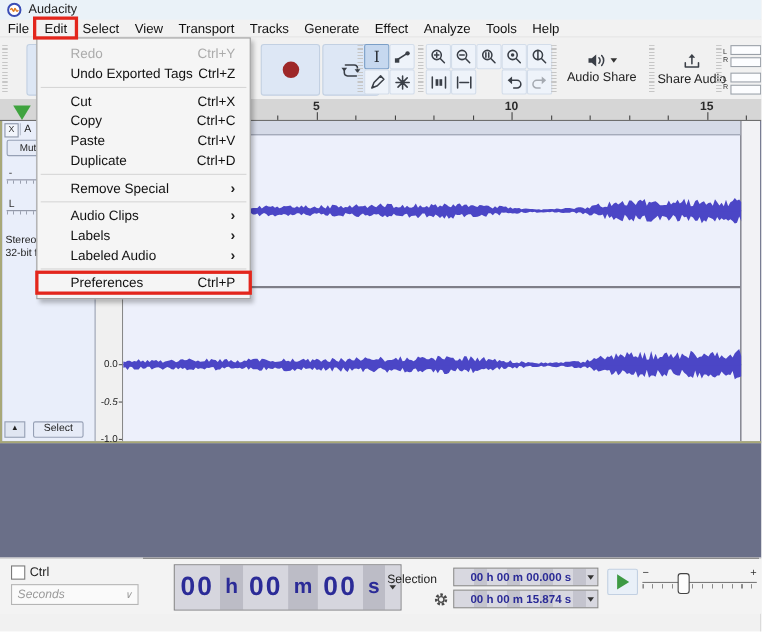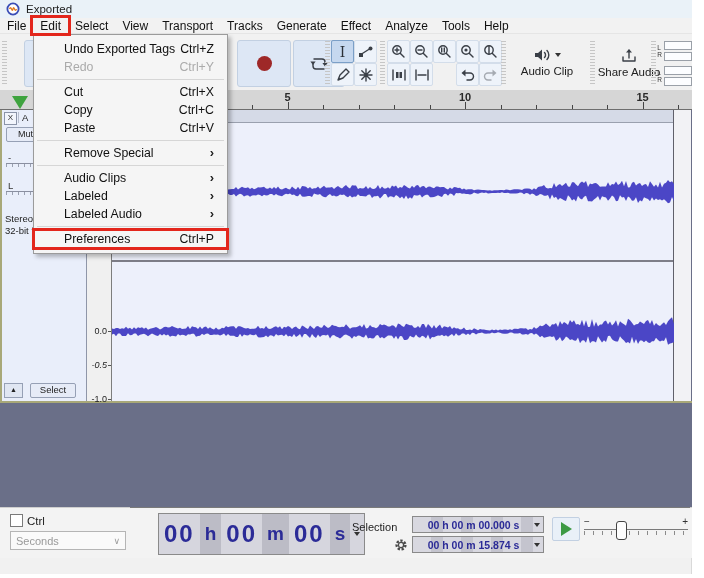--- a/index.html
+++ b/index.html
@@ -66,21 +66,21 @@
 
   
   .slate{position:absolute;left:0;top:403px;width:692px;height:104px;background:#6a6f88;}
 
   
   .bottombar{position:absolute;left:0;top:507px;width:692px;height:51px;background:#f3f3f3;border-top:1px solid #cfcfcf;box-sizing:border-box;}
   .bottombar::before{content:"";position:absolute;left:130px;right:2px;top:-1px;height:1px;background:#7a7a7a;}
   .snaplabelrow{position:absolute;left:10px;top:6px;display:flex;align-items:center;gap:4px;}
   .checkbox{width:11px;height:11px;background:#fff;border:1px solid #7a7a7a;}
   .snaptext{font-size:11.5px;color:#222;}
-  .snapselect{position:absolute;left:10px;top:23px;width:116px;height:19px;background:#fafafa;border:1px solid #b5b5b5;display:flex;align-items:center;box-sizing:border-box;}
+  .snapselect{position:absolute;left:10px;top:23px;width:116px;height:19px;background:#fafafa;border:1px solid #b5b5b5;display:flex;align-items:center;box-sizing:border-box;font-style:italic;}
   .snapselect .val{flex:1;font-size:11px;color:#9a9a9a;padding-left:5px;}
   .snapselect .chev{font-size:9px;color:#9a9a9a;padding-right:5px;}
   .timebox{position:absolute;left:158px;top:5px;height:40px;display:flex;border:1px solid #8a8a8a;background:#cfcfd8;}
   .seg{display:flex;align-items:center;justify-content:center;color:#2b2b97;font-weight:bold;}
   .seg.num{background:#d6d6de;font-size:24px;padding:0 5px;letter-spacing:2px;}
   .seg.unit{background:#bcbcc6;font-size:19px;padding:0 5px;}
   .seg.caretcol{background:#d6d6de;padding:0 4px;}
   .sel-label{position:absolute;left:352px;top:13px;font-size:11px;color:#222;}
   .gear{position:absolute;left:394px;top:30px;}
   .timefield{position:absolute;left:412px;width:132px;height:17px;border:1px solid #8a8a8a;background:repeating-linear-gradient(to right,#d8d8e0 0 18px,#c4c4ce 18px 30px);display:flex;align-items:center;box-sizing:border-box;}
@@ -114,21 +114,21 @@
 <body>
 
 <div id="stage">
   <div id="window">
 
     <div class="titlebar">
       <svg class="logo" viewBox="0 0 14 14">
         <circle cx="7" cy="7" r="5.6" fill="#ffffff" stroke="#3a4db5" stroke-width="1.8"></circle>
         <path d="M3.5 7 Q4.5 4.5 5.5 7 Q6.5 9.5 7 7 Q7.5 4.5 8.5 7 Q9.5 9.5 10.5 7" fill="none" stroke="#e07a1f" stroke-width="1.3"></path>
       </svg>
-      <span class="title">Exported</span>
+      <span class="title">Audacity</span>
     </div>
 
     <div class="menubar" id="menubar">
         <span class="mb-item">File</span>
         <span class="mb-item annot">Edit</span>
         <span class="mb-item">Select</span>
         <span class="mb-item">View</span>
         <span class="mb-item">Transport</span>
         <span class="mb-item">Tracks</span>
         <span class="mb-item">Generate</span>
@@ -238,21 +238,21 @@
       <div class="grip" style="left:501px"></div>
 
       <div class="flatbtn" style="left:506px;top:5px;width:82px;height:47px">
         <span style="display:flex;align-items:center;gap:4px;">
           <svg width="17" height="14" viewBox="0 0 17 14">
             <path class="fl" d="M1 5 H4 L8 1.5 V12.5 L4 9 H1 Z"></path>
             <path class="st" d="M10.5 4.5 a3.5 3.5 0 0 1 0 5 M13 2.5 a6.5 6.5 0 0 1 0 9"></path>
           </svg>
           <span class="caret-dn"></span>
         </span>
-        <span class="lab">Audio Clip</span>
+        <span class="lab">Audio Share</span>
       </div>
 
       <div class="grip" style="left:590px"></div>
 
       <div class="flatbtn" style="left:593px;top:5px;width:72px;height:47px">
         <svg width="16" height="15" viewBox="0 0 16 15">
           <path class="st" d="M2 9 V13 H14 V9"></path>
             <path class="st" d="M8 10 V2.5"></path>
             <path class="fl" d="M8 1 L11 4.5 H5 Z"></path>
         </svg>
@@ -414,53 +414,57 @@
         <span class="minus">−</span>
         <span class="plus">+</span>
         <div class="line"></div>
         <div class="ticks"></div>
         <div class="handle"></div>
       </div>
     </div>
 
 
     <div class="dropdown" id="dropdown">
-        <div class="mi">
-          <span>Undo Exported Tags</span>
-          <span class="sc">Ctrl+Z</span>
-        </div>
         <div class="mi disabled">
           <span>Redo</span>
           <span class="sc">Ctrl+Y</span>
         </div>
+        <div class="mi">
+          <span>Undo Exported Tags</span>
+          <span class="sc">Ctrl+Z</span>
+        </div>
         <div class="msep"></div>
         <div class="mi">
           <span>Cut</span>
           <span class="sc">Ctrl+X</span>
         </div>
         <div class="mi">
           <span>Copy</span>
           <span class="sc">Ctrl+C</span>
         </div>
         <div class="mi">
           <span>Paste</span>
           <span class="sc">Ctrl+V</span>
         </div>
+        <div class="mi">
+          <span>Duplicate</span>
+          <span class="sc">Ctrl+D</span>
+        </div>
         <div class="msep"></div>
         <div class="mi">
           <span>Remove Special</span>
           <span class="sub">›</span>
         </div>
         <div class="msep"></div>
         <div class="mi">
           <span>Audio Clips</span>
           <span class="sub">›</span>
         </div>
         <div class="mi">
-          <span>Labeled</span>
+          <span>Labels</span>
           <span class="sub">›</span>
         </div>
         <div class="mi">
           <span>Labeled Audio</span>
           <span class="sub">›</span>
         </div>
         <div class="msep"></div>
         <div class="mi annot">
           <span>Preferences</span>
           <span class="sc">Ctrl+P</span>

